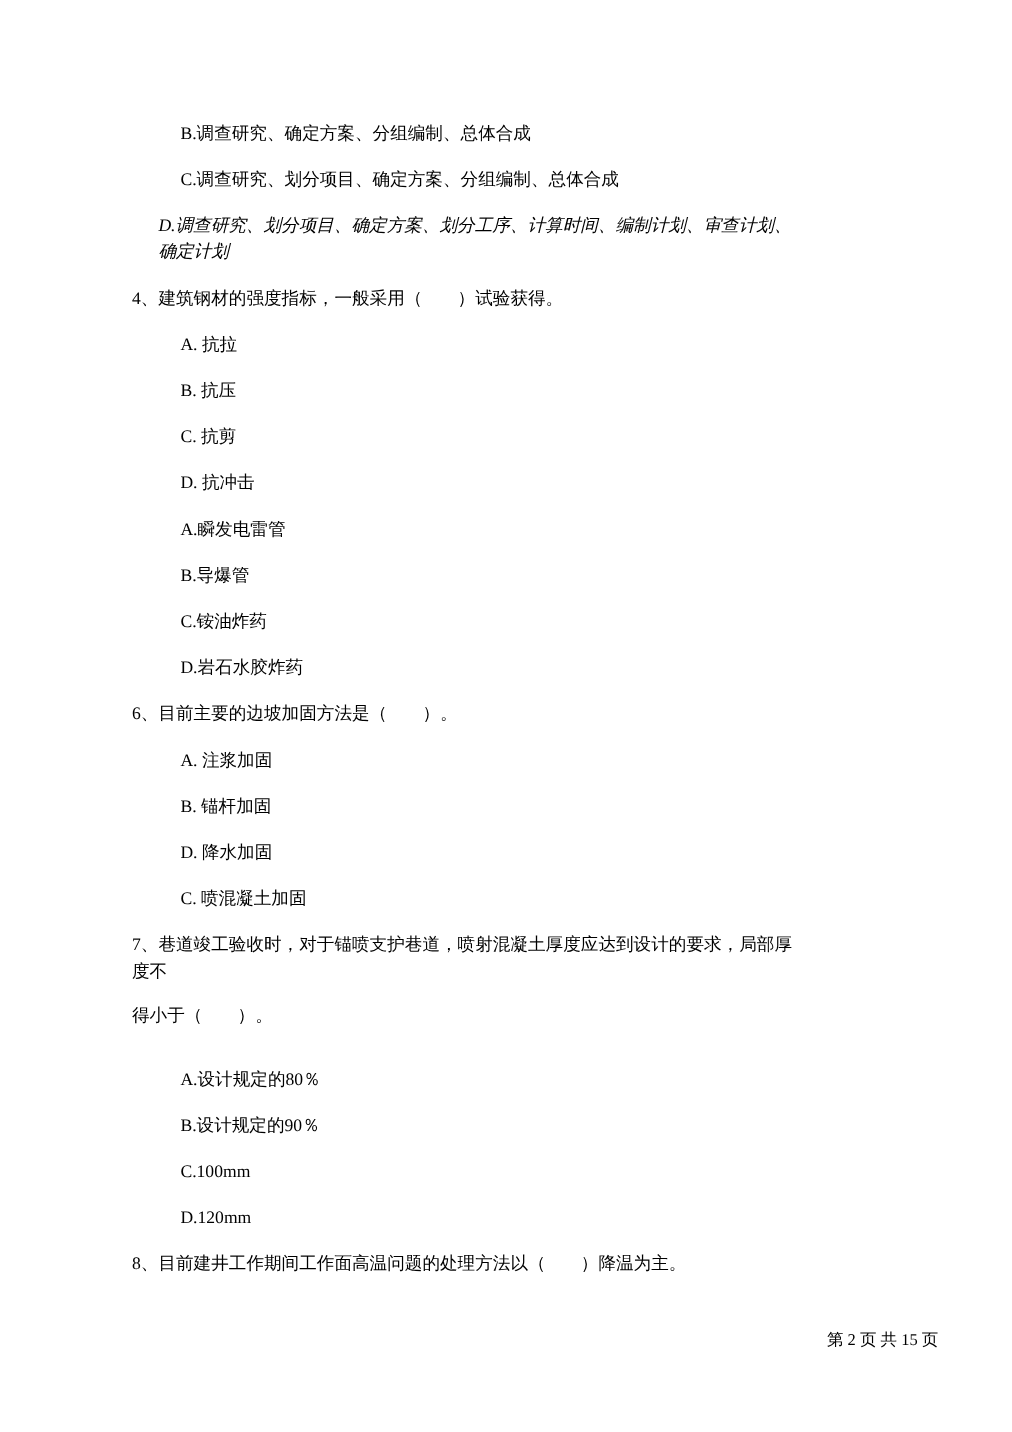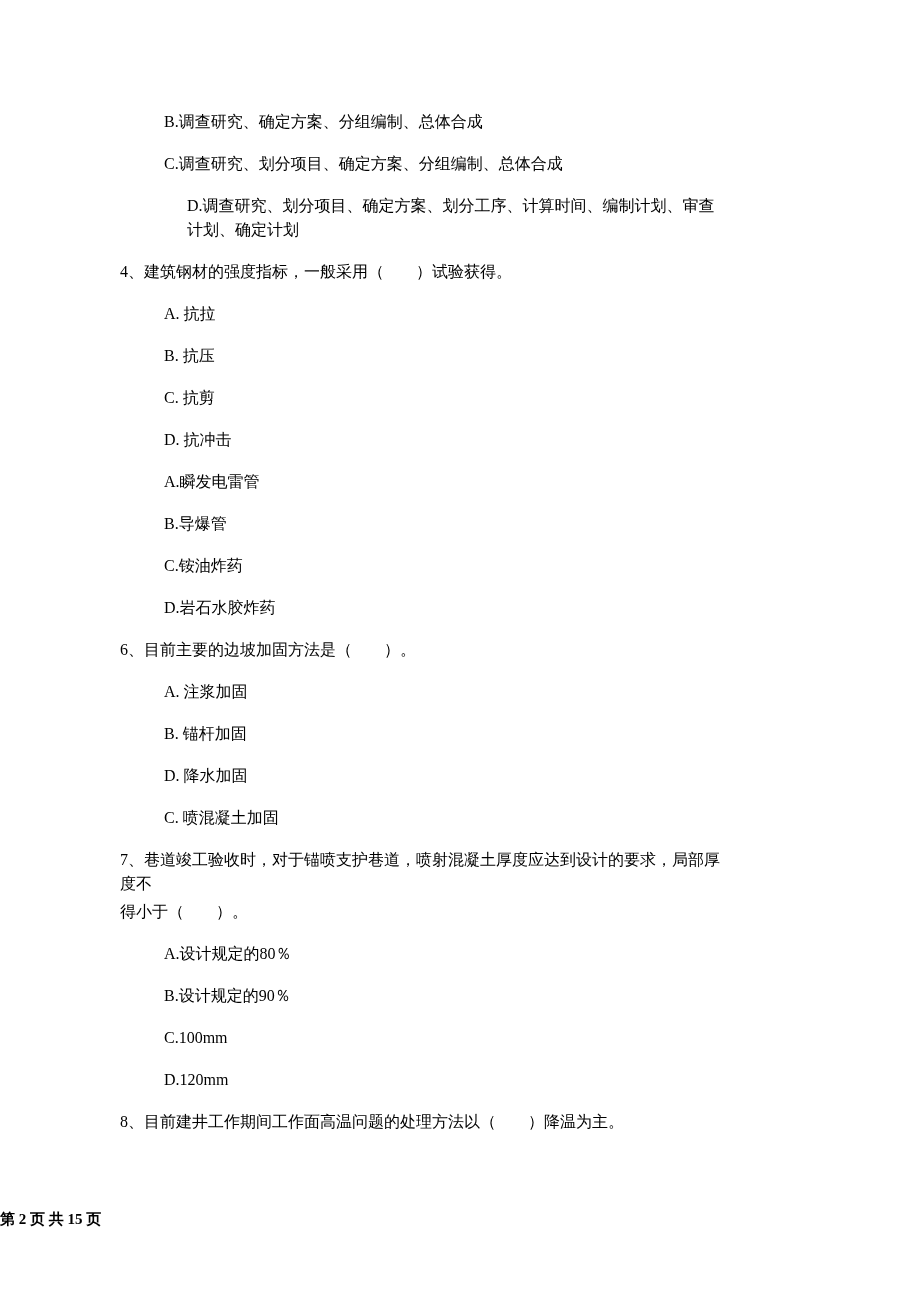--- a/index.html
+++ b/index.html
@@ -21,61 +21,60 @@
   .option {
     margin-left: 44px;
     margin-bottom: 18px;
   }
   .question {
     margin-bottom: 18px;
     font-family: Liberation Serif, serif;
   }
   .question-cont-line {
     margin-left: 0;
-    margin-bottom: 18px;
+    margin-bottom: 34px;
   }
   .footer {
     position: absolute;
     bottom: 72px;
-    left: 0;
+    left: 13px;
     width: 100%;
-    text-align: left;
+    text-align: right;
     font-size: 15px;
-    font-weight: bold;
   }
 </style>
 </head>
 <body>
 
 <div class="page">
 
   <div class="option">B.调查研究、确定方案、分组编制、总体合成</div>
   <div class="option">C.调查研究、划分项目、确定方案、分组编制、总体合成</div>
-  <div class="option" style="margin-left:67px;text-indent:0;">
+  <div class="option" style="margin-left:24px;text-indent:0;font-style:italic;">
     <span>D.调查研究、划分项目、确定方案、划分工序、计算时间、编制计划、审查计划、确定计划</span>
   </div>
 
   <div class="question">4、建筑钢材的强度指标，一般采用（　　）试验获得。</div>
   <div class="option">A.  抗拉</div>
   <div class="option">B.  抗压</div>
   <div class="option">C.  抗剪</div>
   <div class="option">D.  抗冲击</div>
 
   <div class="option">A.瞬发电雷管</div>
   <div class="option">B.导爆管</div>
   <div class="option">C.铵油炸药</div>
   <div class="option">D.岩石水胶炸药</div>
 
   <div class="question">6、目前主要的边坡加固方法是（　　）。</div>
   <div class="option">A.  注浆加固</div>
   <div class="option">B.  锚杆加固</div>
   <div class="option">D.  降水加固</div>
   <div class="option">C.  喷混凝土加固</div>
 
-  <div class="question" style="margin-bottom:4px;">7、巷道竣工验收时，对于锚喷支护巷道，喷射混凝土厚度应达到设计的要求，局部厚度不</div>
+  <div class="question" style="margin-bottom:16px;">7、巷道竣工验收时，对于锚喷支护巷道，喷射混凝土厚度应达到设计的要求，局部厚度不</div>
   <div class="question-cont-line">得小于（　　）。</div>
   <div class="option">A.设计规定的80％</div>
   <div class="option">B.设计规定的90％</div>
   <div class="option">C.100mm</div>
   <div class="option">D.120mm</div>
 
   <div class="question" style="margin-bottom:19px;">8、目前建井工作期间工作面高温问题的处理方法以（　　）降温为主。</div>
 
   <div class="footer">第 2 页 共 15 页</div>
 </div>

